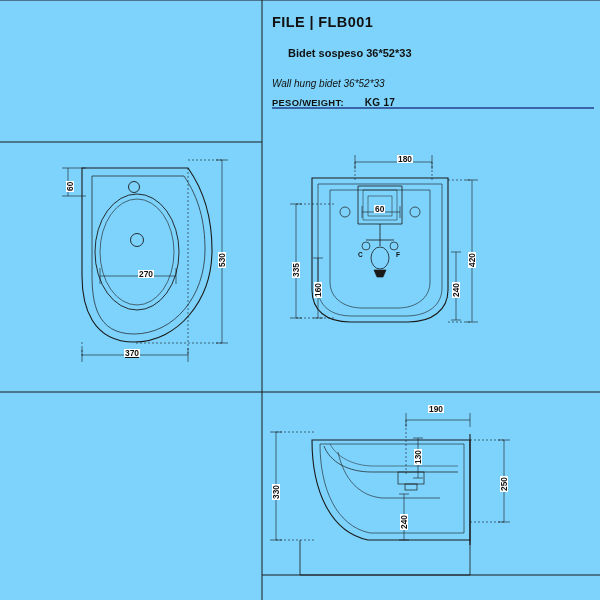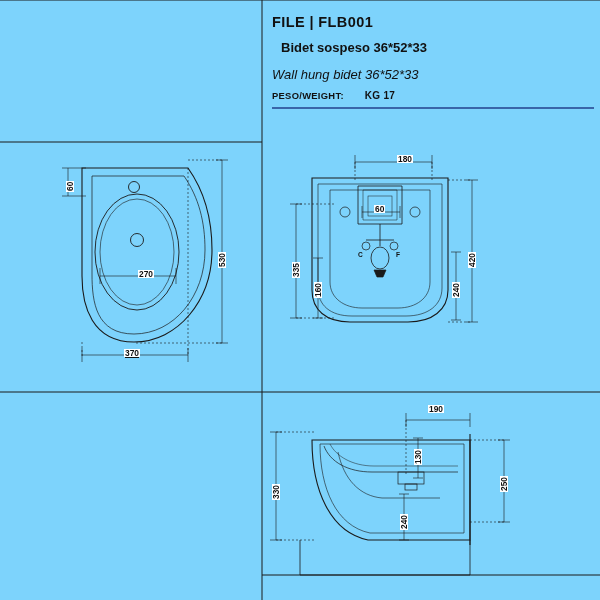--- a/index.html
+++ b/index.html
@@ -33,28 +33,28 @@
     width: 320px;
   }
   .hdr-title {
     font-size: 14.5px;
     font-weight: bold;
     letter-spacing: 0.4px;
     color: #111;
     margin: 0 0 4px 0;
   }
   .hdr-sub1 {
-    font-size: 13px;
-    font-weight: bold;
-    color: #111;
-    margin: 9px;
+    font-size: 11px;
+    font-weight: bold;
+    color: #111;
+    margin: 16px;
     line-height: 1.35;
   }
   .hdr-sub2 {
-    font-size: 13px;
+    font-size: 10px;
     font-style: italic;
     color: #111;
     margin: 0;
     line-height: 1.35;
   }
   .hdr-weight {
     margin-top: 7px;
     font-size: 9.4px;
     font-weight: bold;
     color: #111;

